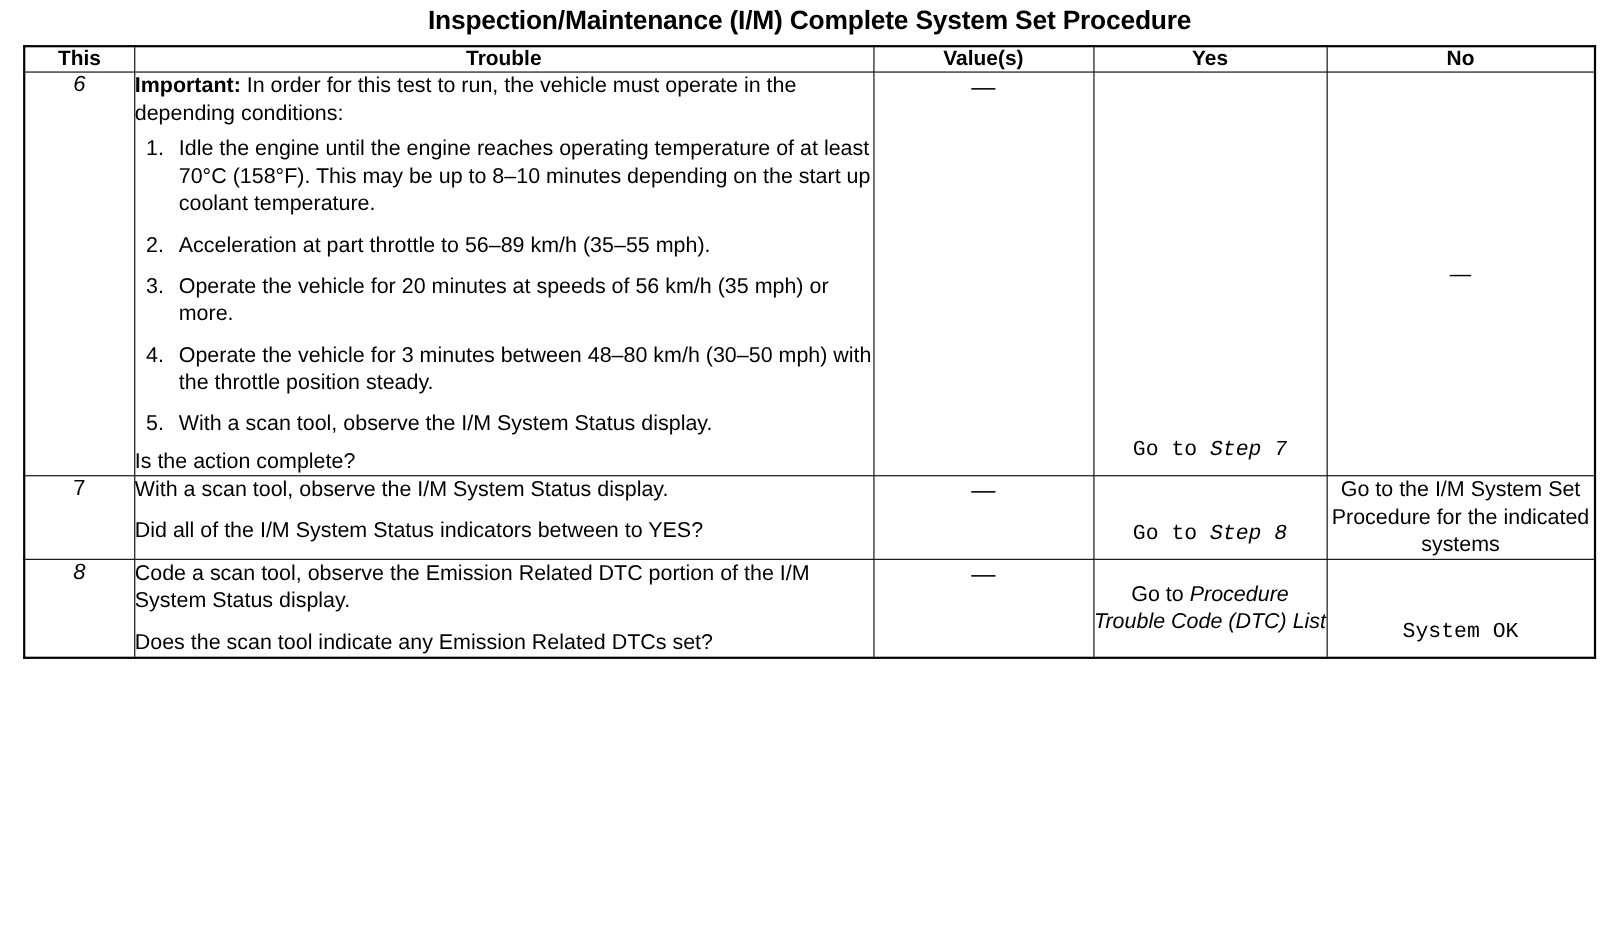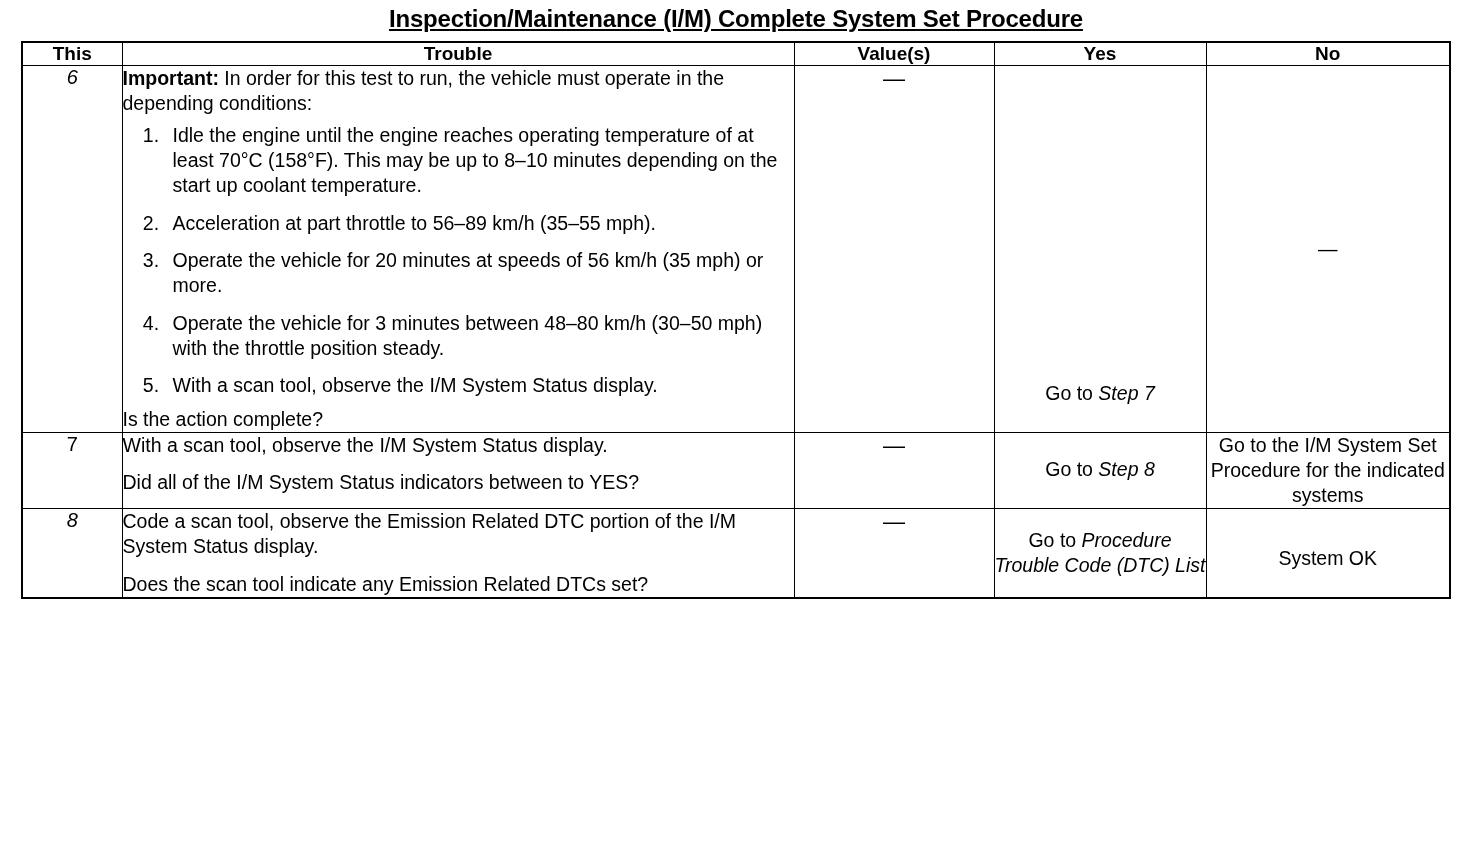--- a/index.html
+++ b/index.html
@@ -21,21 +21,20 @@
     box-sizing: border-box;
     padding: 0;
   }
   .doc-title {
     text-align: center;
     font-size: 24px;
     font-weight: bold;
     letter-spacing: -0.2px;
     margin: 5px 0 8px 0;
     padding: 0 40px;
-    text-decoration: underline;
   }
   table.proc {
     border-collapse: collapse;
     table-layout: fixed;
     width: 1430px;
     margin: 0 auto;
     border: 2px solid #000;
   }
   table.proc td, table.proc th {
     border: 1px solid #000;
@@ -72,28 +71,28 @@
     vertical-align: middle;
     font-size: 22px;
   }
   td.yn-cell {
     text-align: center;
     font-size: 19.5px;
     line-height: 1.28;
     padding: 6px 8px;
   }
   td.yn-cell.mid { vertical-align: middle; }
-  td.yn-cell.bottom { vertical-align: bottom; padding-bottom: 26px; }
+  td.yn-cell.bottom { vertical-align: bottom; padding-bottom: 10px; font-family: Liberation Mono, monospace; }
 
   .imp-block { margin: 0 0 6px 0; }
   .imp-label { font-weight: bold; text-align: right; }
 
   ol.steps {
     margin: 0 0 2px 0;
-    padding-left: 42px;
+    padding-left: 32px;
     list-style-position: outside;
   }
   ol.steps li {
     margin: 0 0 12px 0;
     padding-left: 8px;
     line-height: 1.30;
   }
   ol.steps li:last-child { margin-bottom: 8px; }
   .q-line { margin: 2px 0 0 0; }
   .sub-line { margin: 0 0 12px 0; }

